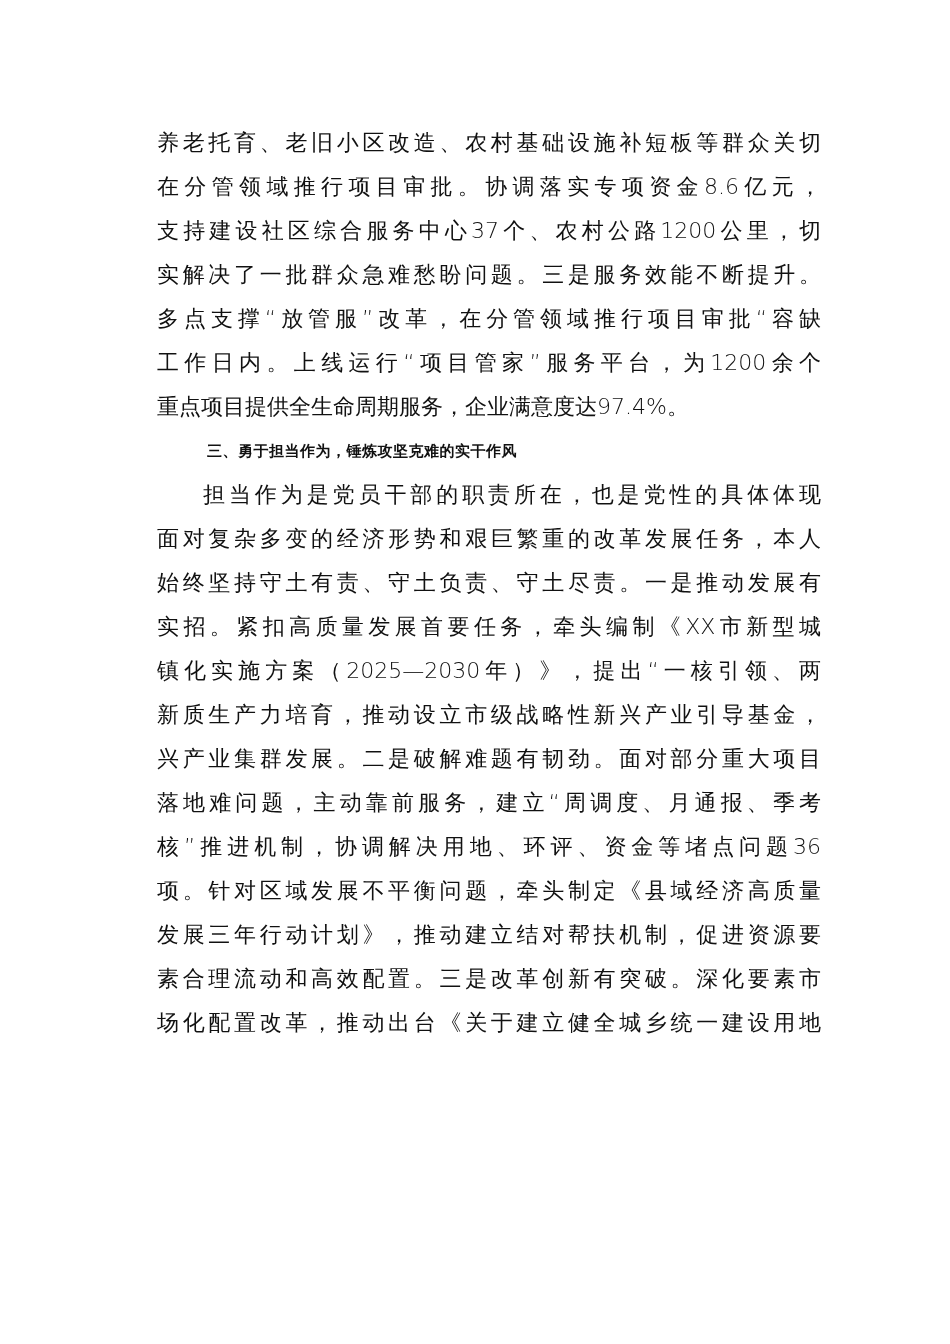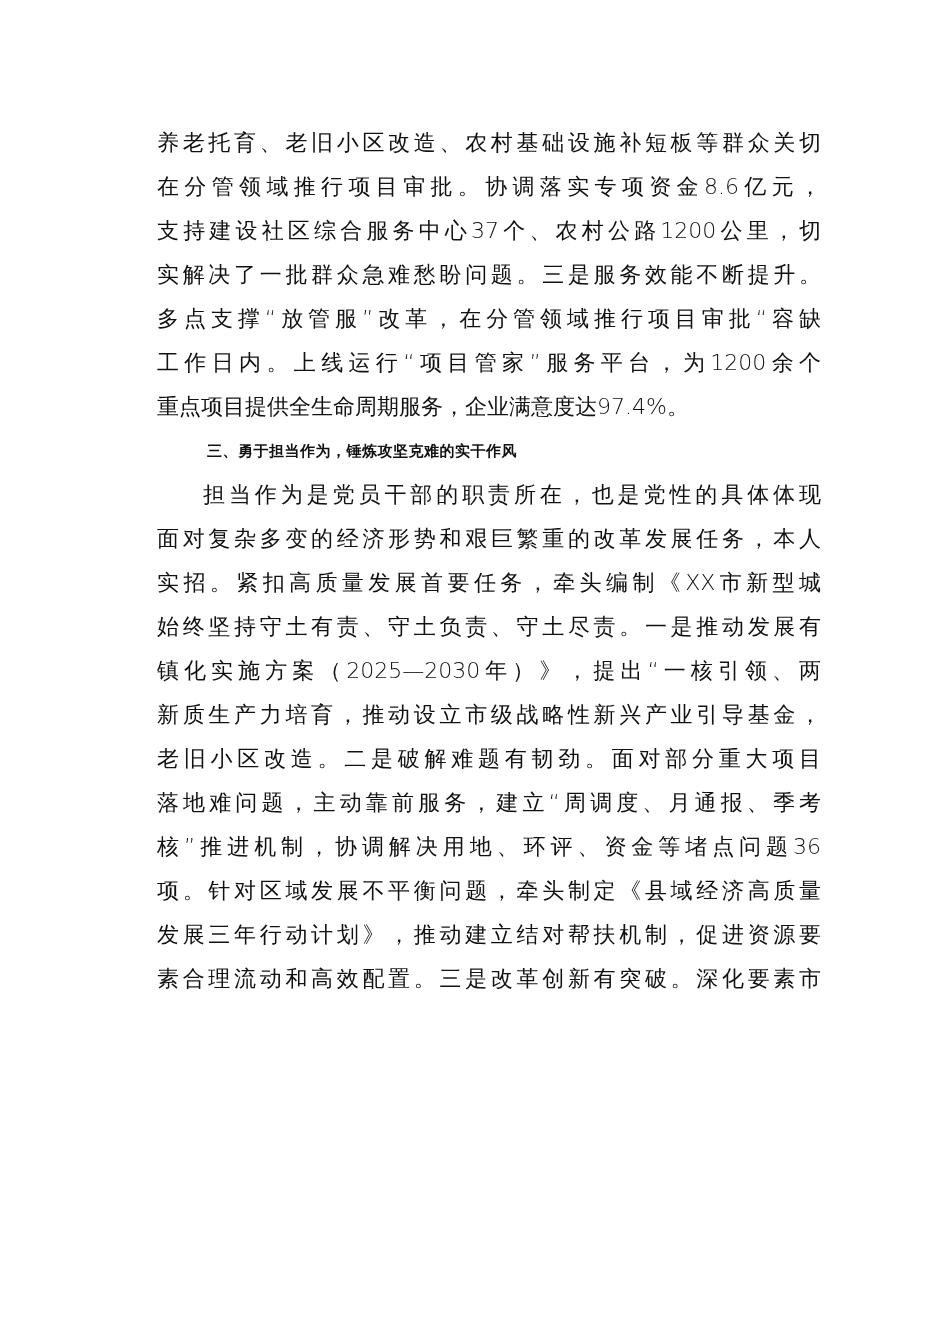--- a/index.html
+++ b/index.html
@@ -49,24 +49,25 @@
     <div class="line">多点支撑“放管服”改革，在分管领域推行项目审批“容缺</div>
     <div class="line">工作日内。上线运行“项目管家”服务平台，为1200余个</div>
     <div class="line last">重点项目提供全生命周期服务，企业满意度达97.4%。</div>
   </div>
 
   <div class="heading">三、勇于担当作为，锤炼攻坚克难的实干作风</div>
 
   <div>
     <div class="line indent">担当作为是党员干部的职责所在，也是党性的具体体现</div>
     <div class="line">面对复杂多变的经济形势和艰巨繁重的改革发展任务，本人</div>
+    <div class="line">始终坚持守土有责、守土负责、守土尽责。一是推动发展有</div>
     <div class="line">实招。紧扣高质量发展首要任务，牵头编制《XX市新型城</div>
-    <div class="line">始终坚持守土有责、守土负责、守土尽责。一是推动发展有</div>
     <div class="line">镇化实施方案（2025—2030年）》，提出“一核引领、两</div>
     <div class="line">新质生产力培育，推动设立市级战略性新兴产业引导基金，</div>
-    <div class="line">老旧小区改造。二是破解难题有韧劲。面对部分重大项目</div>
+    <div class="line">兴产业集群发展。二是破解难题有韧劲。面对部分重大项目</div>
     <div class="line">落地难问题，主动靠前服务，建立“周调度、月通报、季考</div>
     <div class="line">核”推进机制，协调解决用地、环评、资金等堵点问题36</div>
     <div class="line">项。针对区域发展不平衡问题，牵头制定《县域经济高质量</div>
     <div class="line">发展三年行动计划》，推动建立结对帮扶机制，促进资源要</div>
     <div class="line">素合理流动和高效配置。三是改革创新有突破。深化要素市</div>
+    <div class="line">场化配置改革，推动出台《关于建立健全城乡统一建设用地</div>
   </div>
 </div>
 
 </body></html>

